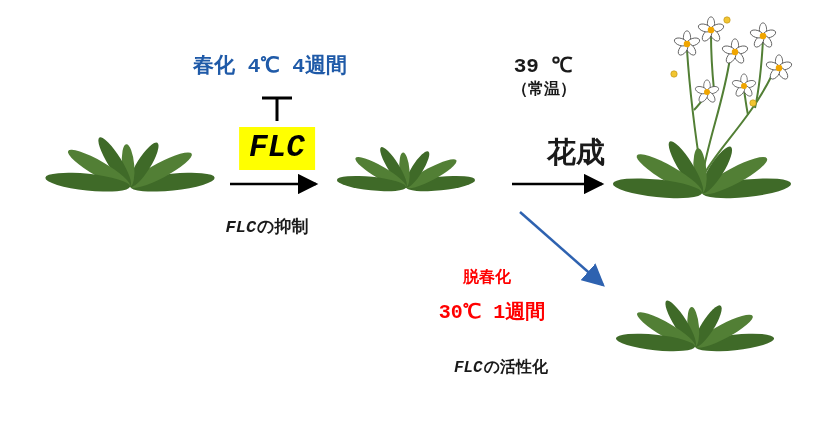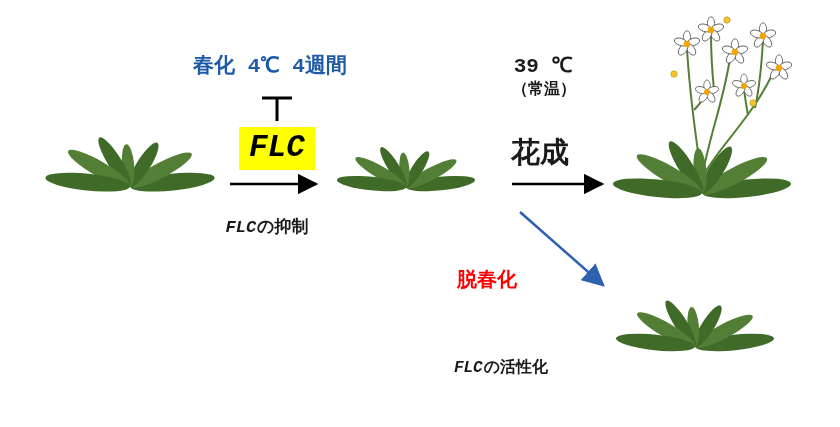--- a/index.html
+++ b/index.html
@@ -109,22 +109,23 @@
   <div class="flc-box" style="left:277px; top:127px;">FLC</div>
 
   <div class="label" style="left:267px; top:219px; font-size:17px;text-align:center;">
     <span class="gene">FLC</span><span>の抑制</span>
   </div>
 
   <div class="label" style="left:543px; top:55px; font-size:21px;">39 ℃</div>
 
   <div class="label" style="left:544px; top:82px; font-size:16px;">（常温）</div>
 
-  <div class="label" style="left:540px; top:139px; font-size:29px;">花成</div>
+  <div class="label" style="left:576px; top:139px; font-size:29px;">花成</div>
 
-  <div class="label red" style="left:487px; top:270px; font-size:20px;">脱春化</div>
+  <div class="label red" style="left:487px; top:270px; font-size:16px;">脱春化</div>
 
+  <div class="label red" style="left:492px; top:302px; font-size:20px;">30℃ 1週間</div>
 
   <div class="label" style="left:501px; top:360px; font-size:16px;">
     <span class="gene">FLC</span><span>の活性化</span>
   </div>
 
 </div>
 
 </body></html>

